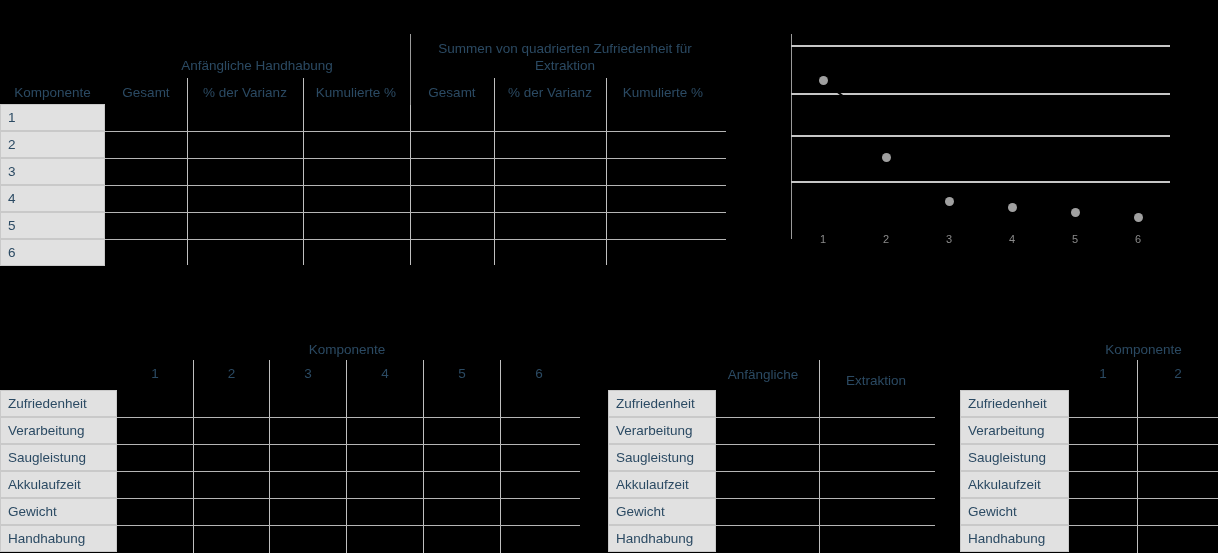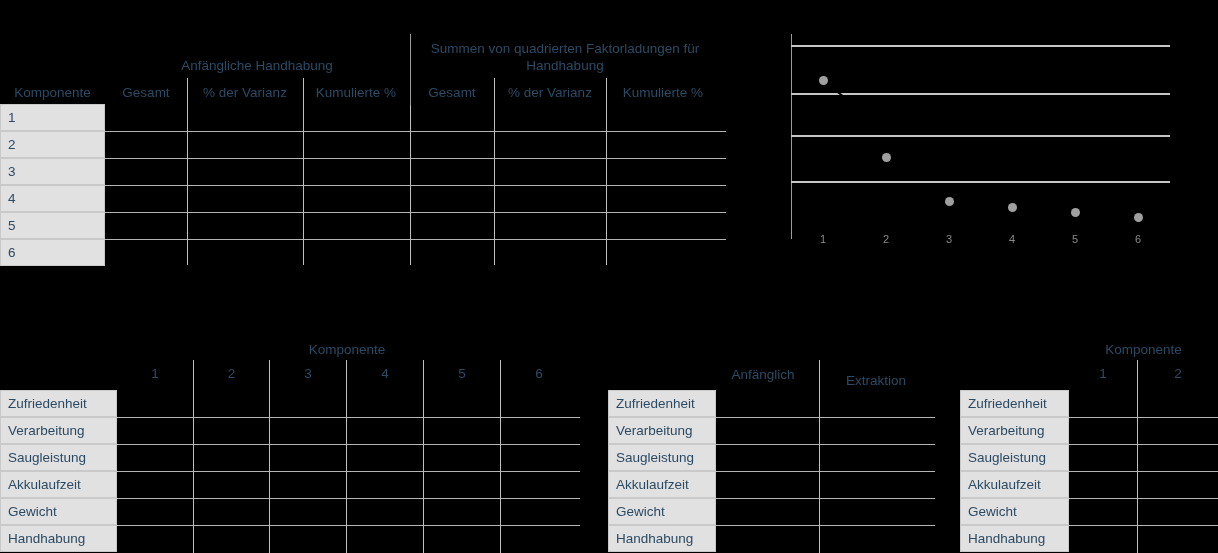--- a/index.html
+++ b/index.html
@@ -81,21 +81,21 @@
     margin-left: -15px;
   }
 </style>
 </head>
 <body>
 
 <div class="panel" id="variance-table" style="left:0; top:0; width:726px; height:275px;">
 
   <div class="grp-title" style="left:107px; top:57px; width:300px;">Anfängliche Handhabung</div>
 
-  <div class="grp-title" style="left:412px; top:40px; width:306px;">Summen von quadrierten Faktorladungen für Handhabung</div>
+  <div class="grp-title" style="left:412px; top:40px; width:306px;">Summen von quadrierten Zufriedenheit für Extraktion</div>
 
   <div class="vrule" style="left:410px; top:34px; height:71px; background:#9b9b9b;"></div>
 
   <div class="col-head" style="left:0px; top:84px; width:105px;">Komponente</div>
 
   <div class="col-head" style="left:107px; top:84px; width:78px;">Gesamt</div>
   <div class="col-head" style="left:189px; top:84px; width:112px;">% der Varianz</div>
   <div class="col-head" style="left:305px; top:84px; width:102px;">Kumulierte %</div>
   <div class="col-head" style="left:412px; top:84px; width:80px;">Gesamt</div>
   <div class="col-head" style="left:496px; top:84px; width:108px;">% der Varianz</div>
@@ -201,21 +201,21 @@
 
   <div class="hrule" style="left:117px; top:82px; width:463px;"></div>
   <div class="hrule" style="left:117px; top:109px; width:463px;"></div>
   <div class="hrule" style="left:117px; top:136px; width:463px;"></div>
   <div class="hrule" style="left:117px; top:163px; width:463px;"></div>
   <div class="hrule" style="left:117px; top:190px; width:463px;"></div>
 </div>
 
 <div class="panel" id="communalities" style="left:600px; top:360px; width:335px; height:193px;">
 
-  <div class="col-head" style="left:108px; top:6px; width:110px;">Anfänglich</div>
+  <div class="col-head" style="left:108px; top:6px; width:110px;">Anfängliche</div>
   <div class="col-head" style="left:221px; top:12px; width:110px;">Extraktion</div>
 
   <div class="vrule" style="left:219px; top:0px; height:193px;"></div>
 
   <div class="stub" style="left:8px; top:30px; width:108px; height:27px;">
     <span>Zufriedenheit</span>
     </div>
   <div class="stub" style="left:8px; top:57px; width:108px; height:27px;">
     <span>Verarbeitung</span>
     </div>

